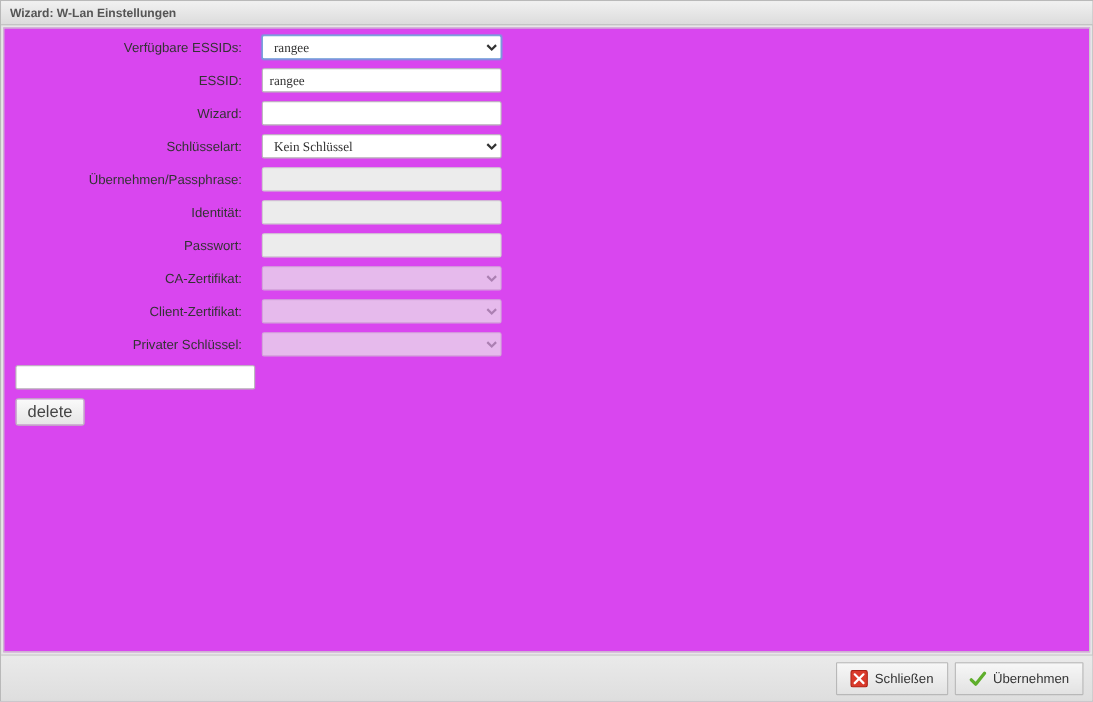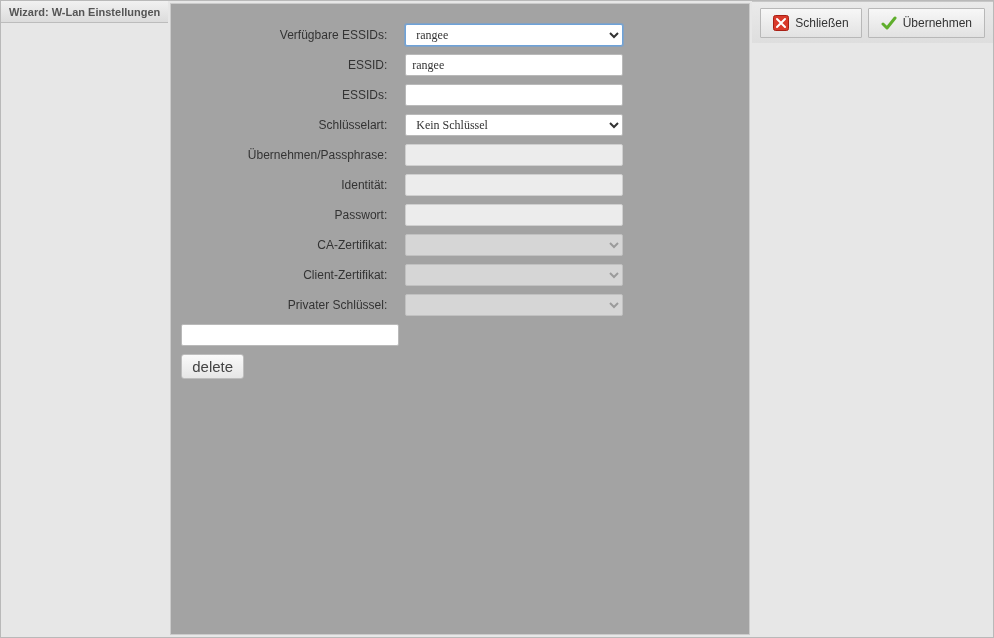--- a/index.html
+++ b/index.html
@@ -7,41 +7,41 @@
     margin: 0; padding: 0;
     width: 994px; height: 638px;
     font-family: Arial, Helvetica, sans-serif;
     font-size: 12px;
     color: #333;
     background: #ececec;
     overflow: hidden;
   }
   .window {
     width: 994px; height: 638px;
-    display: flex; flex-direction: row;
+    display: flex; flex-direction: column;
     border: 1px solid #b9b9b9;
     background: #e7e7e7;
   }
   .titlebar {
     height: 22px;
     background: linear-gradient(#f1f1f1, #dcdcdc);
     border-bottom: 1px solid #bcbcbc;
     display: flex; align-items: center;
     padding: 0 8px;
     font-weight: bold;
     color: #555;
     font-size: 11px;
   }
   .content {
     flex: 1;
-    background: #a3a3a3;
+    background: #d946ef;
     margin: 2px;
     border: 1px solid #cbcbcb;
     overflow: auto;
-    padding: 20px 10px 10px 10px;
+    padding: 6px 10px 10px 10px;
   }
   .form {
     width: 100%;
   }
   .row {
     display: flex;
     align-items: center;
     margin-bottom: 8px;
   }
   .label {
@@ -134,21 +134,21 @@
       </div>
 
       <div class="row">
         <div class="label">ESSID:</div>
         <div class="control">
           <input type="text" class="ctrl" value="rangee" style="">
         </div>
       </div>
 
       <div class="row">
-        <div class="label">ESSIDs:</div>
+        <div class="label">Wizard:</div>
         <div class="control">
           <input type="text" class="ctrl" value="" style="">
         </div>
       </div>
 
       <div class="row">
         <div class="label">Schlüsselart:</div>
         <div class="control">
           <select class="ctrl">
             <option>Kein Schlüssel</option>

